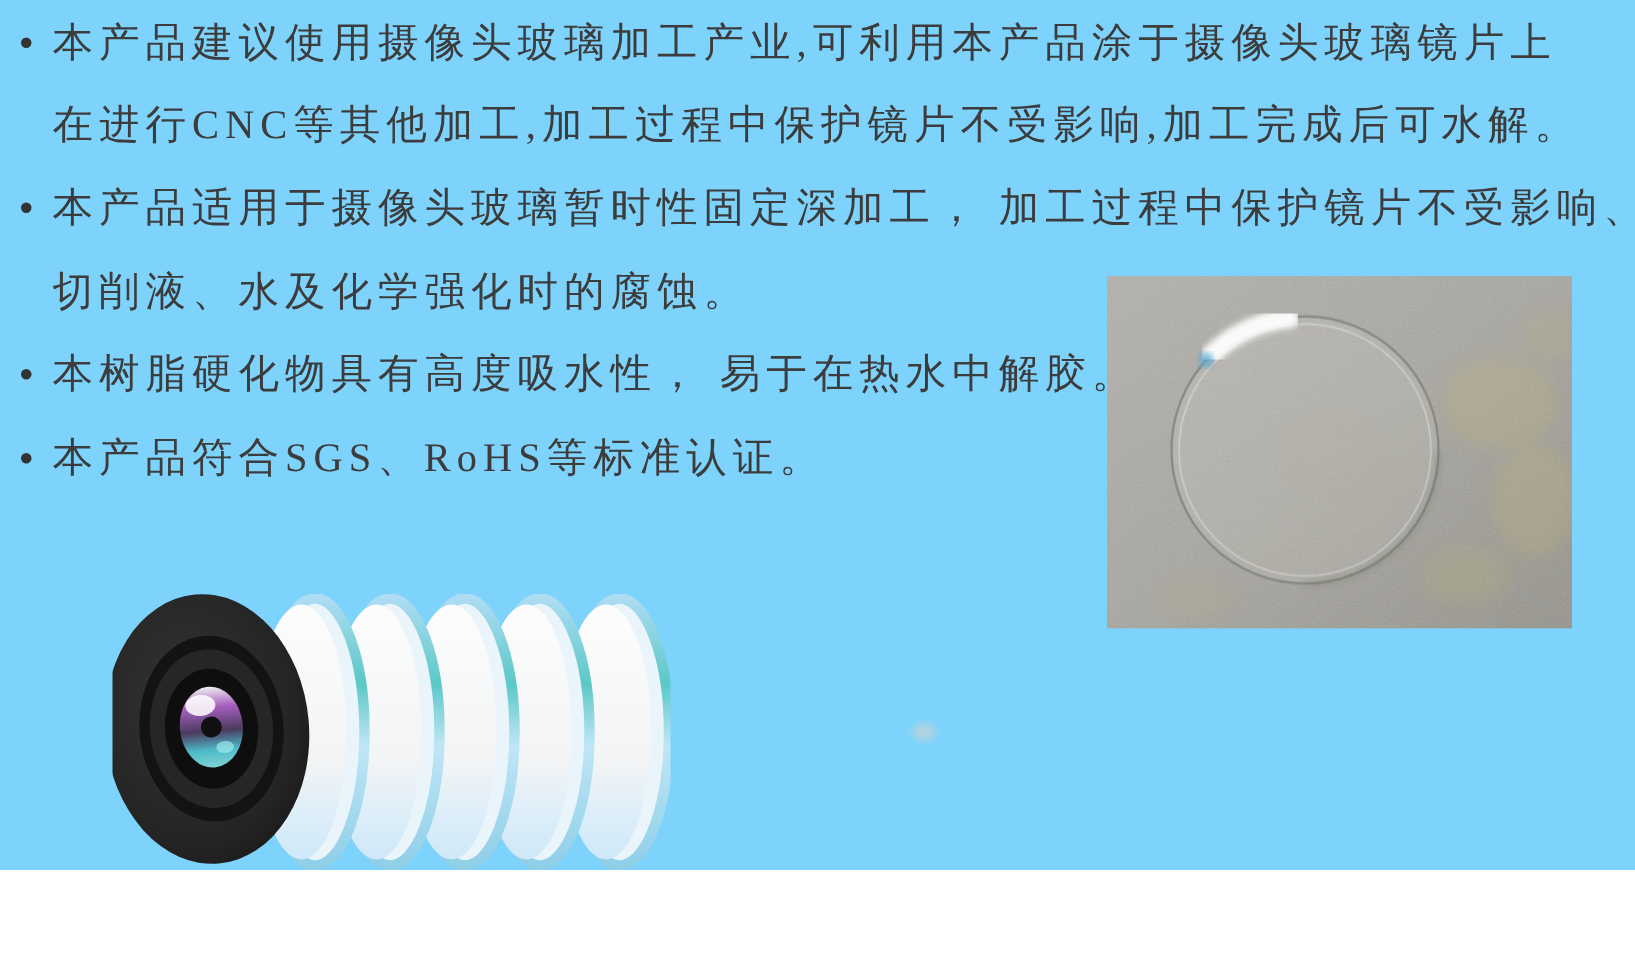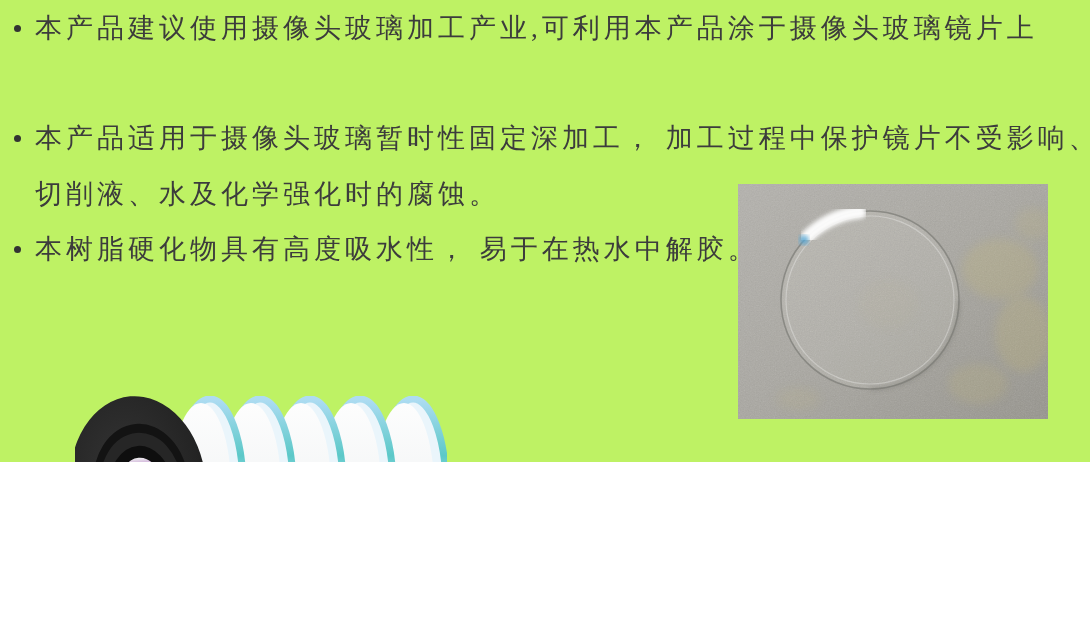--- a/index.html
+++ b/index.html
@@ -1,17 +1,17 @@
 <!DOCTYPE html>
 <html><head>
 <meta charset="utf-8">
 <style>
   html,body{margin:0;padding:0;background:#ffffff;}
   .page{
-    position:relative;width:1090px;height:462px;background:#bef264;
+    position:relative;width:1090px;height:580px;background:#7dd3fc;
     overflow:hidden;font-family:"Liberation Serif","DejaVu Serif",serif;
   }
   .line{
     position:absolute;left:12px;display:flex;align-items:flex-start;
     font-size:27px;line-height:32px;color:#3c3c3c;letter-spacing:4px;
     white-space:nowrap;
   }
   .dot{
     width:7px;height:7px;border-radius:50%;background:#333333;
     margin:13px 14px 0 2px;flex:0 0 auto;
@@ -27,36 +27,44 @@
 </head>
 <body>
 
 <div class="page">
 
   <div class="line" style="top:12px">
     <span class="dot"></span>
     <span>本产品建议使用摄像头玻璃加工产业,可利用本产品涂于摄像头玻璃镜片上</span>
   </div>
 
+  <div class="line" style="top:67px">
+    <span class="indent"></span>
+    <span>在进行CNC等其他加工,加工过程中保护镜片不受影响,加工完成后可水解。</span>
+  </div>
 
   <div class="line" style="top:122px">
     <span class="dot"></span>
     <span>本产品适用于摄像头玻璃暂时性固定深加工， 加工过程中保护镜片不受影响、</span>
   </div>
 
   <div class="line" style="top:178px">
     <span class="indent"></span>
     <span>切削液、水及化学强化时的腐蚀。</span>
   </div>
 
   <div class="line" style="top:233px">
     <span class="dot"></span>
     <span>本树脂硬化物具有高度吸水性， 易于在热水中解胶。</span>
   </div>
 
+  <div class="line" style="top:289px">
+    <span class="dot"></span>
+    <span>本产品符合SGS、RoHS等标准认证。</span>
+  </div>
 
   <div class="illus">
     <svg width="372" height="186" viewBox="0 0 372 186">
       <defs>
         <linearGradient id="rimG" x1="0" y1="0" x2="0" y2="1">
           <stop offset="0" stop-color="#aedcf2"></stop>
           <stop offset="0.32" stop-color="#5bc8c8"></stop>
           <stop offset="0.55" stop-color="#bfe6f5"></stop>
           <stop offset="1" stop-color="#8fcfe8"></stop>
         </linearGradient>

